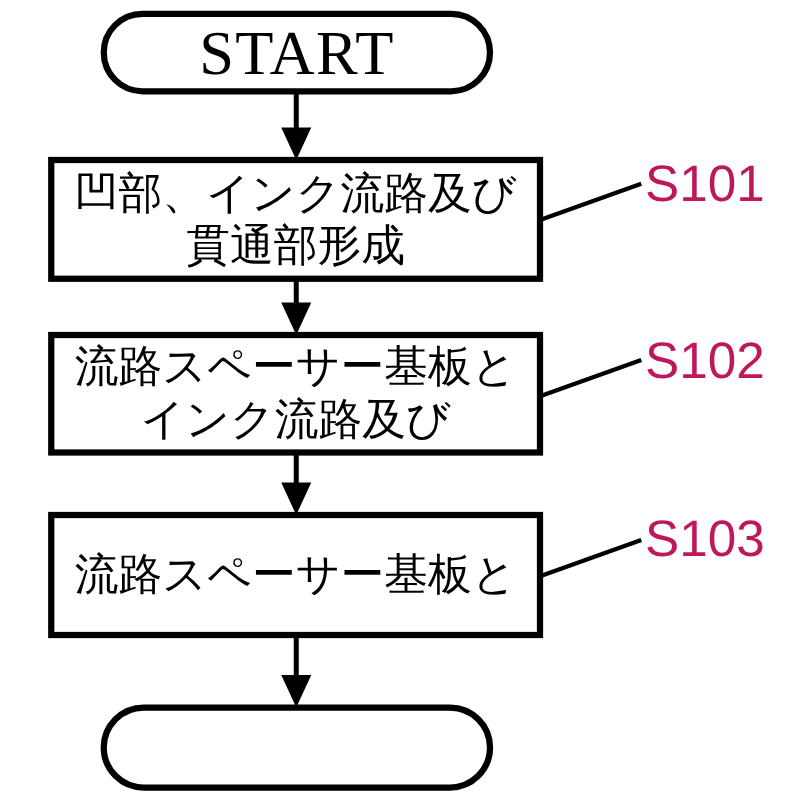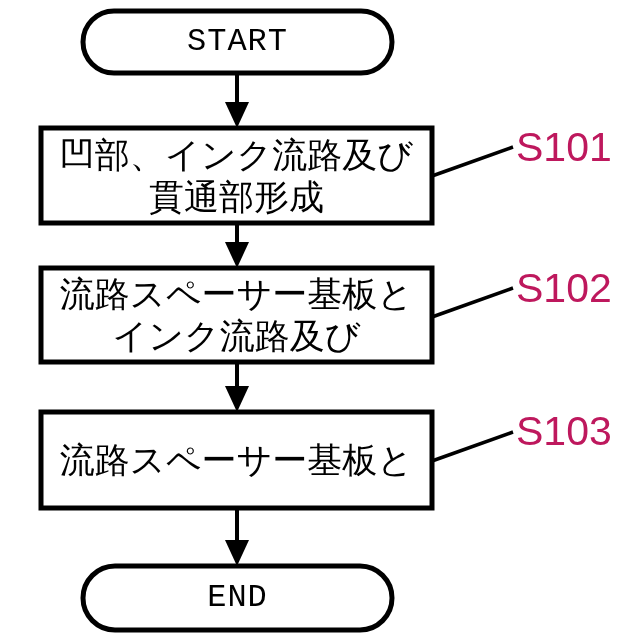--- a/index.html
+++ b/index.html
@@ -26,22 +26,22 @@
     position: absolute;
     display: flex;
     flex-direction: column;
     align-items: center;
     justify-content: center;
     text-align: center;
     color: #000000;
     pointer-events: none;
   }
   .terminator-text {
-    font-family: Liberation Mono, monospace;
-    font-size: 32px;
+    font-family: Liberation Serif, serif;
+    font-size: 50px;
     font-weight: 400;
     letter-spacing: 1px;
     line-height: 1;
   }
   .process-text {
     font-family: Liberation Sans, sans-serif;
     font-size: 35px;
     font-weight: 400;
     line-height: 1.20;
     white-space: nowrap;
@@ -111,23 +111,20 @@
 
   <div class="node-label" style="left:41px; top:268px; width:391px; height:94px;">
     <span class="process-text">流路スペーサー基板と</span>
     <span class="process-text">インク流路及び</span>
   </div>
 
   <div class="node-label" style="left:41px; top:412px; width:391px; height:96px;">
     <span class="process-text">流路スペーサー基板と</span>
   </div>
 
-  <div class="node-label" style="left:83px; top:566px; width:309px; height:64px;">
-    <span class="terminator-text">END</span>
-  </div>
 
   <div class="step-tag" style="left:516px; top:127px;">S101</div>
 
   <div class="step-tag" style="left:516px; top:268px;">S102</div>
 
   <div class="step-tag" style="left:516px; top:411px;">S103</div>
 
 </div>
 
 </body></html>

